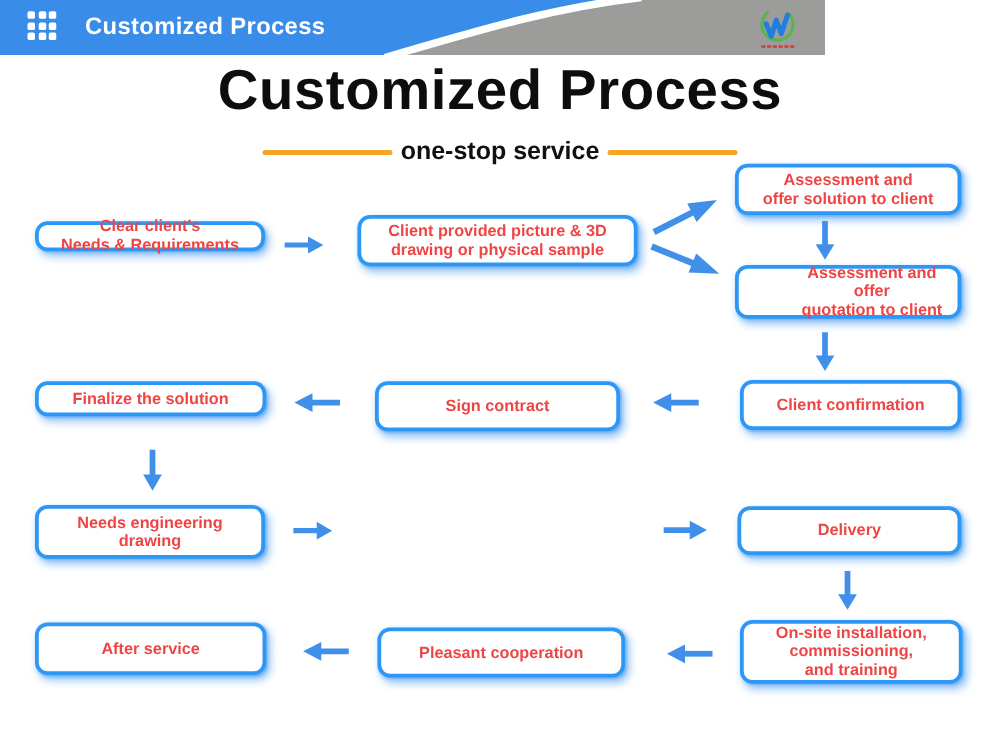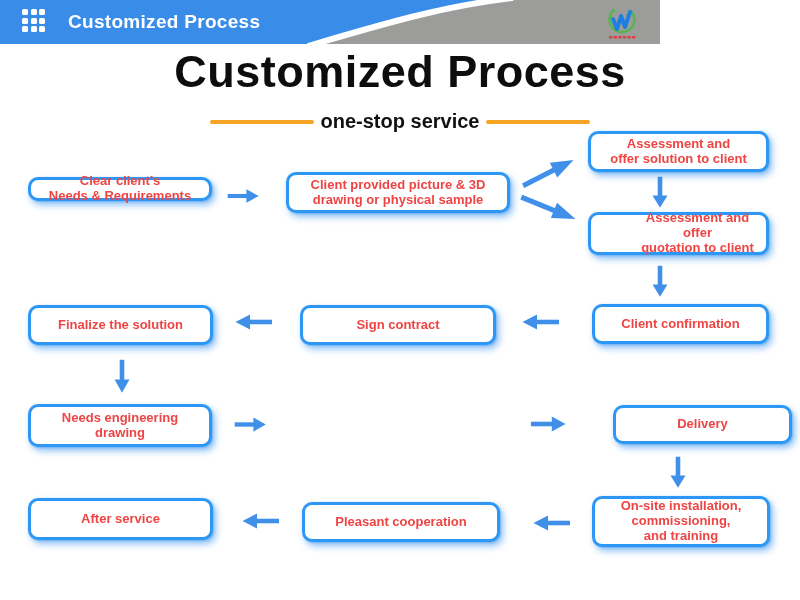--- a/index.html
+++ b/index.html
@@ -42,24 +42,24 @@
     font-size:13px; font-weight:bold; color:#ef4444; line-height:1.15;
     white-space:pre-line; padding:2px 6px;
     box-shadow:3px 4px 7px rgba(64,150,240,.60), 1px 1px 2px rgba(64,150,240,.45);
   }
   .b-clear-needs          { left:28px;  top:177px; width:184px; height:24px; }
   .b-client-provided      { left:286px; top:172px; width:224px; height:41px; }
   .b-assessment-solution  { left:588px; top:131px; width:181px; height:41px; }
   .b-assessment-quotation { left:588px; top:212px; width:181px; height:43px;padding-left:44px; }
   .b-client-confirmation  { left:592px; top:304px; width:177px; height:40px; }
   .b-sign-contract        { left:300px; top:305px; width:196px; height:40px; }
-  .b-finalize-solution    { left:28px;  top:305px; width:185px; height:40px; }
+  .b-finalize-solution    { left:28px;  top:305px; width:185px; height:28px; }
   .b-issue-drawing        { left:28px;  top:404px; width:184px; height:43px; }
   .b-produce              { left:300px; top:405px; width:196px; height:40px; }
-  .b-delivery             { left:590px; top:405px; width:179px; height:39px;margin-left:23px; }
+  .b-delivery             { left:590px; top:405px; width:179px; height:39px; }
   .b-onsite               { left:592px; top:496px; width:178px; height:51px; }
   .b-pleasant             { left:302px; top:502px; width:198px; height:40px; }
   .b-after-service        { left:28px;  top:498px; width:185px; height:42px; }
 
   
   .arrow { position:absolute; }
   .arrow svg { display:block; width:100%; height:100%; }
   .a1  { left:226px; top:187px; width:34px; height:18px; }
   .a2  { left:517px; top:162px; width:62px; height:22px; transform:rotate(-27deg); }
   .a3  { left:516px; top:197px; width:64px; height:22px; transform:rotate(22deg); }

